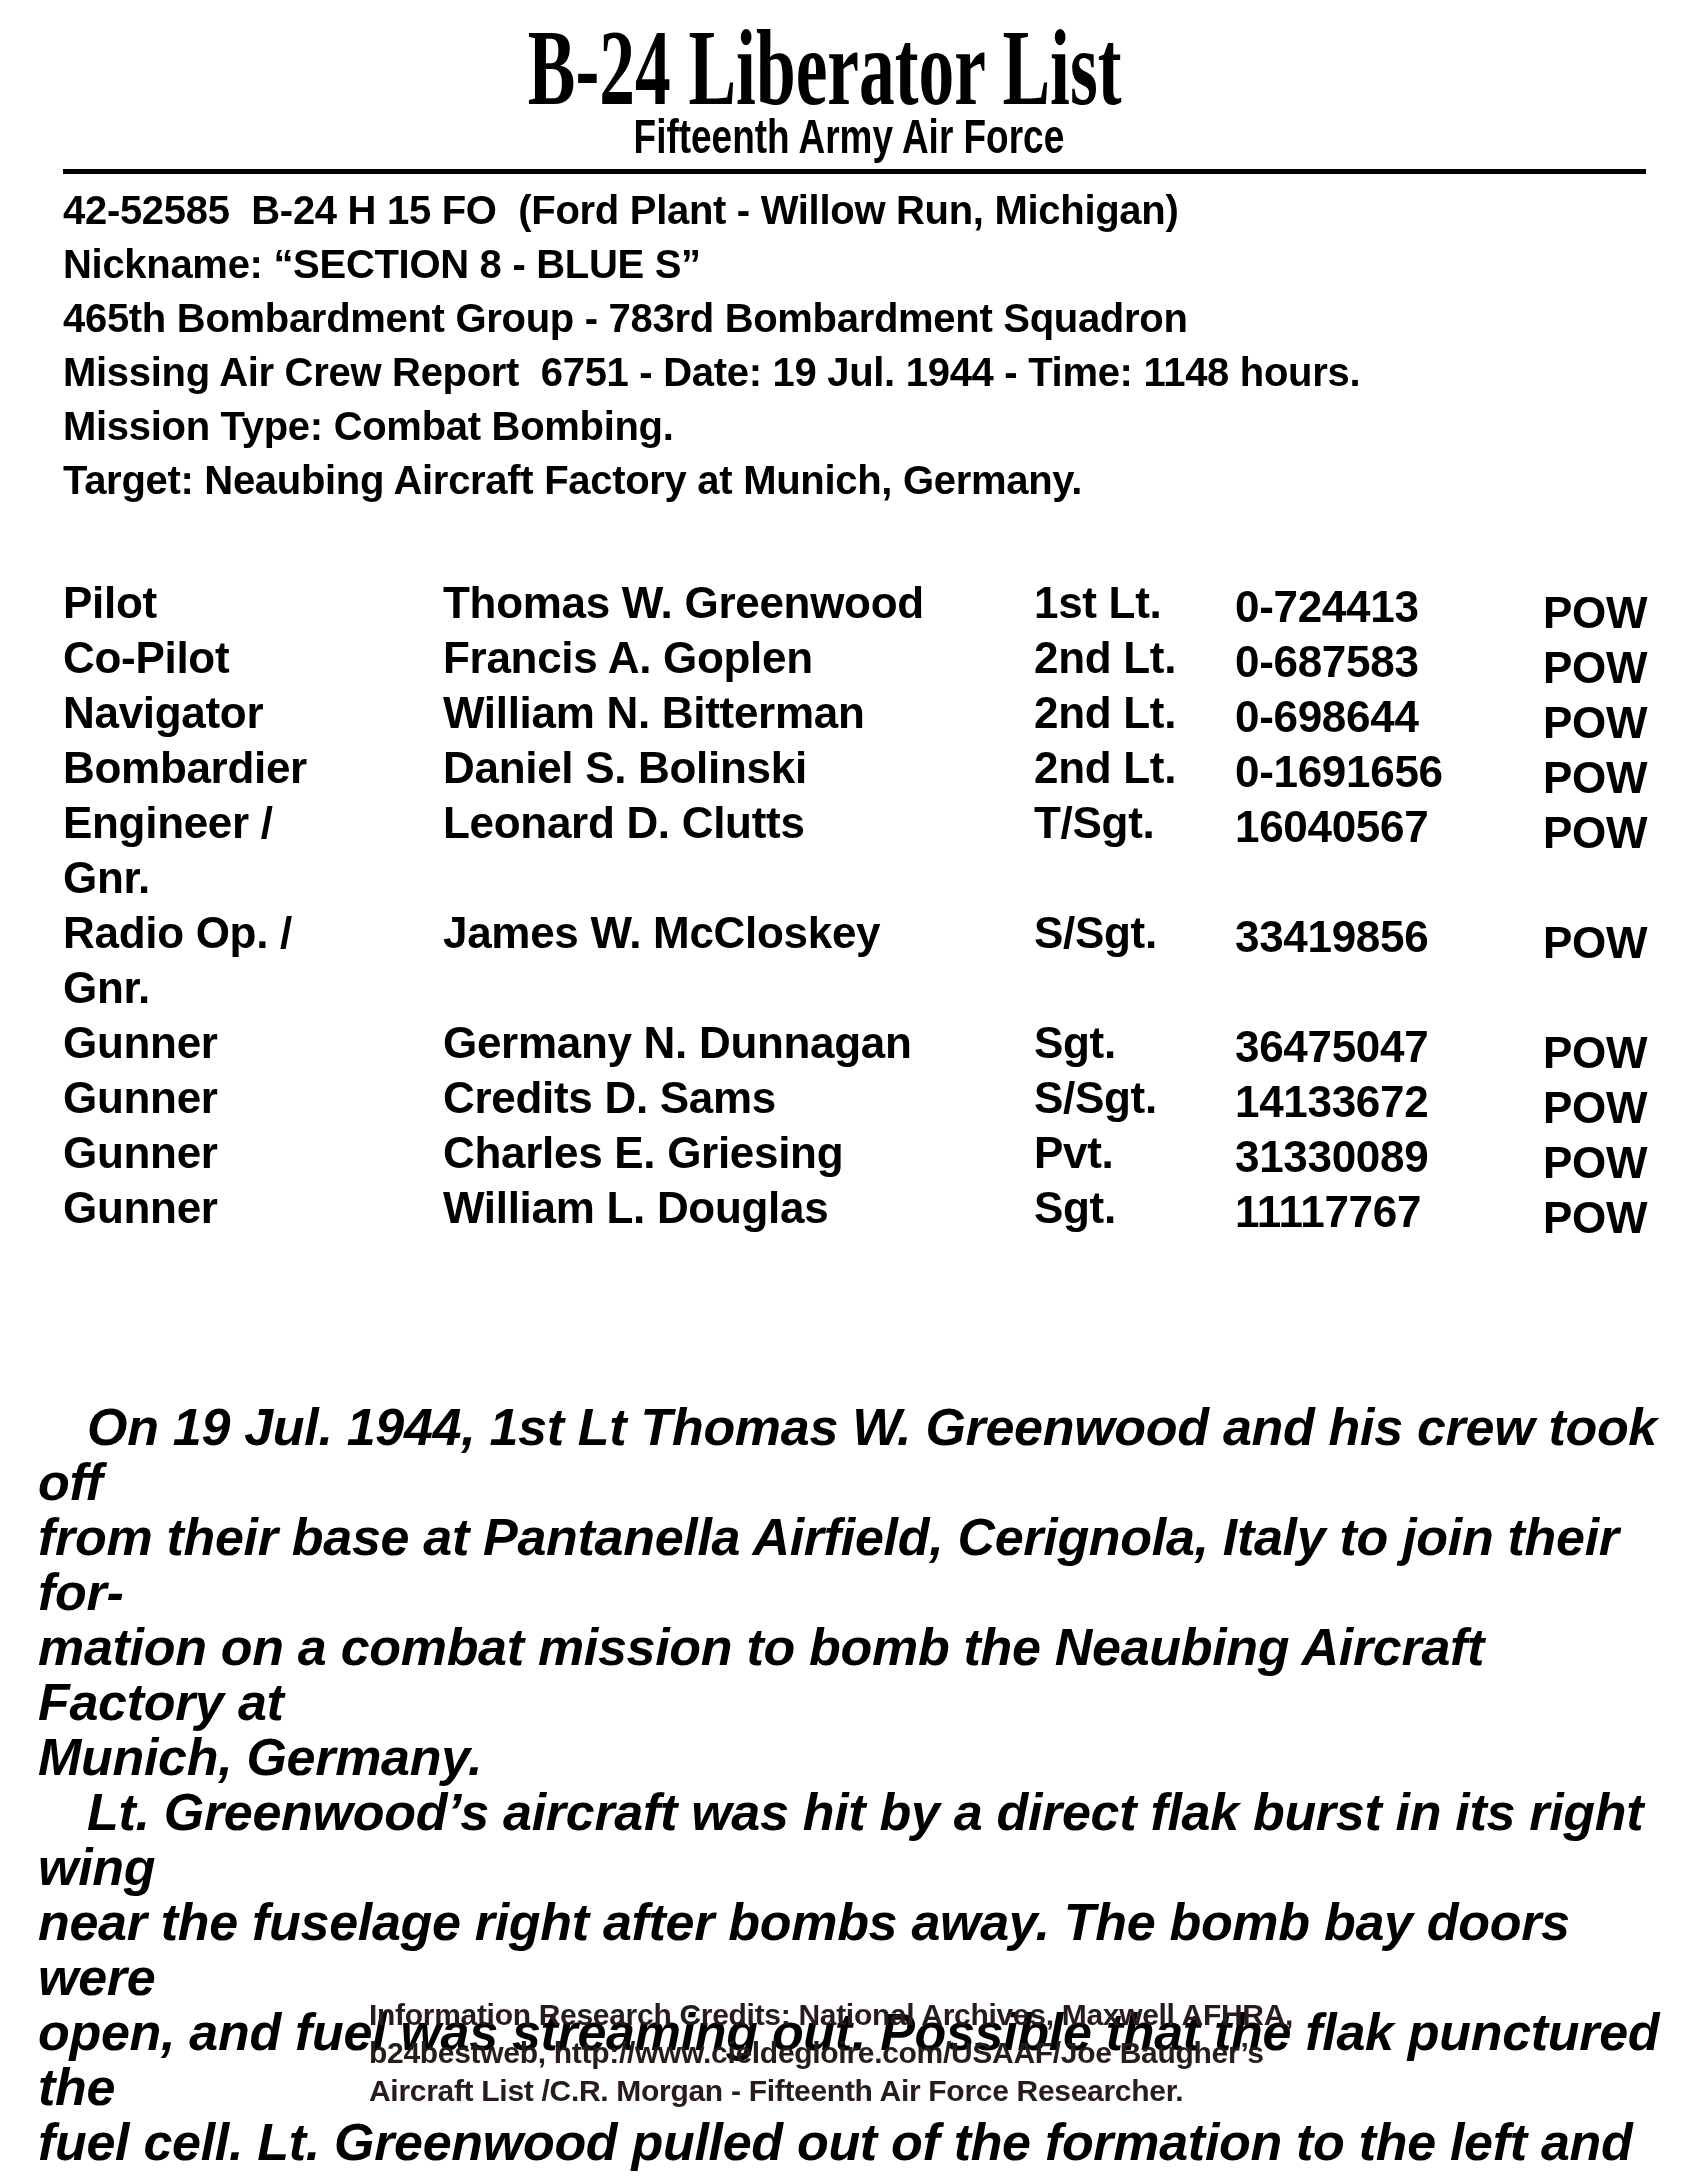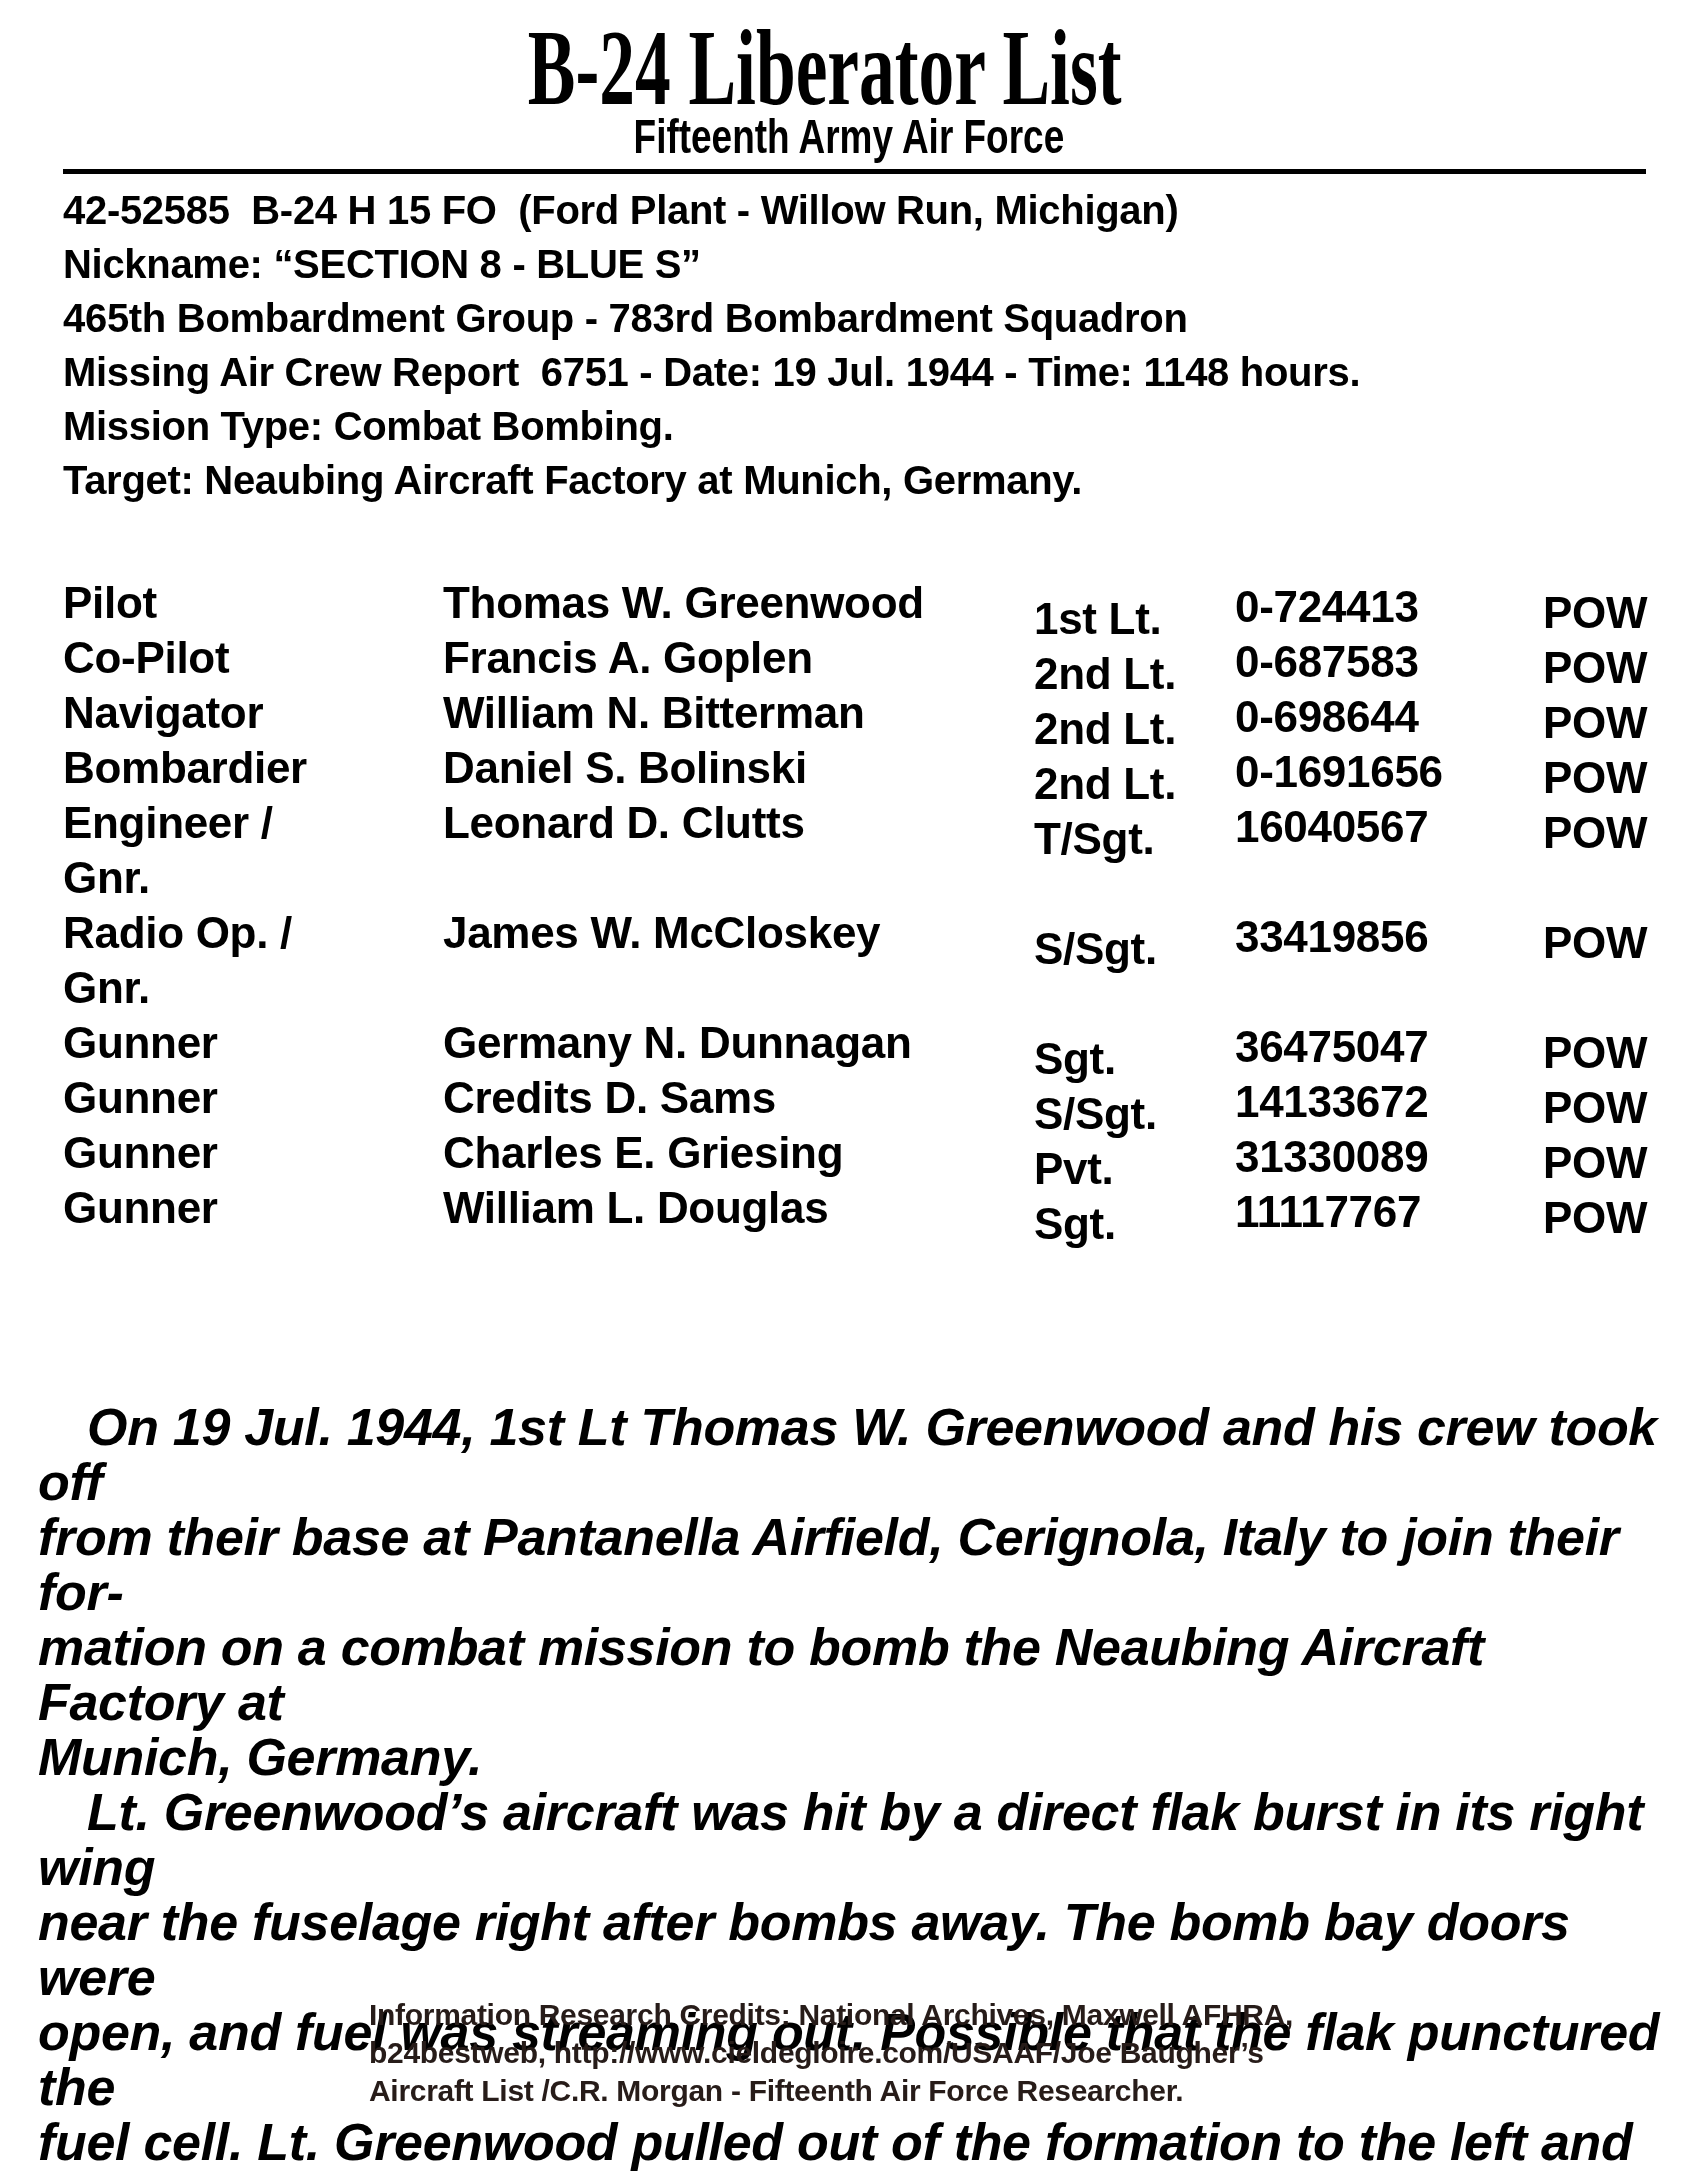--- a/index.html
+++ b/index.html
@@ -30,21 +30,21 @@
   #info{top:183px;left:63px;width:1588px;font-size:40px;line-height:54px;letter-spacing:-0.3px;}
   #info .line{white-space:pre-wrap;}
 
   
   #crew{top:575px;left:63px;width:1601px;font-size:44px;letter-spacing:-0.3px;}
   .crew-row{position:relative;height:55px;}
   .crew-row.tall{height:110px;}
   .crew-row .cell{position:absolute;top:0;line-height:55px;white-space:pre-line;}
   .cell-role{left:0;width:370px;}
   .cell-name{left:380px;width:582px;}
-  .cell-rank{left:971px;width:195px;margin-top:16px;}
+  .cell-rank{left:971px;width:195px;}
   .cell-serial{left:1172px;width:301px;top:4px !important;}
   .cell-status{left:1480px;width:119px;top:10px !important;}
 
   
   #story{top:1400px;left:38px;width:1631px;font-size:52px;line-height:55px;letter-spacing:-0.3px;font-style:italic;}
   #story .para{white-space:pre-wrap;text-indent:49px;}
 
   
   #credits{
     top:1996px;left:369px;width:1125px;

